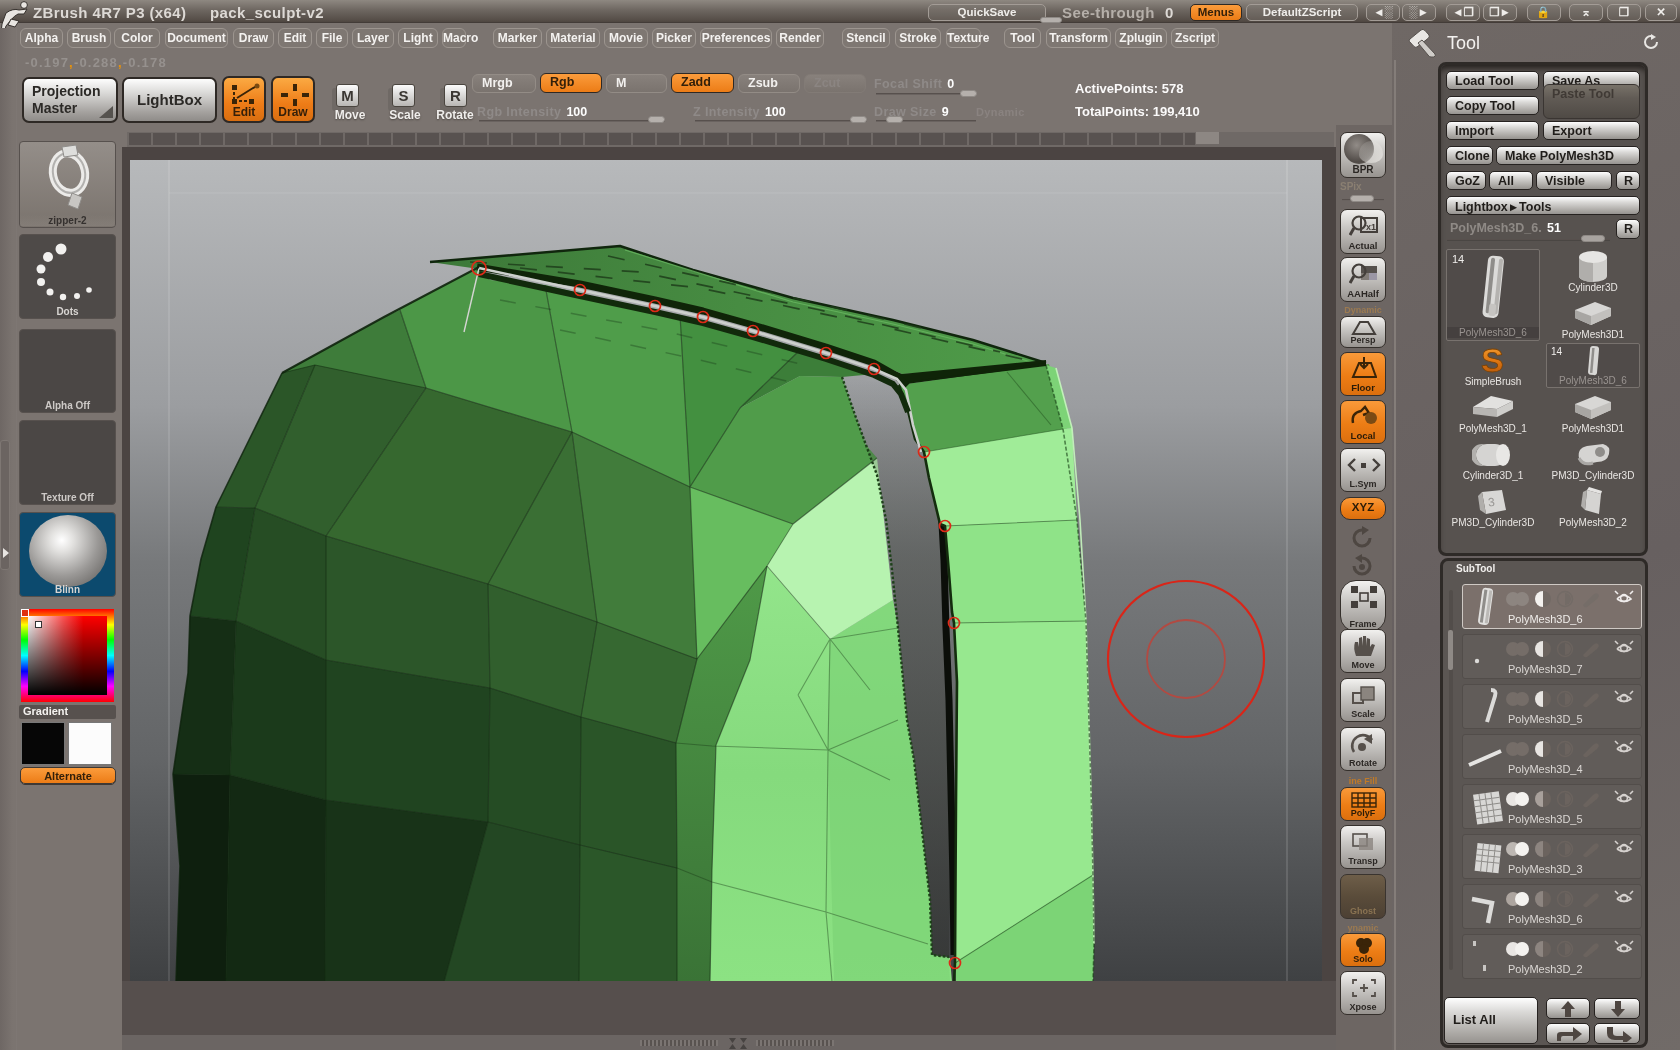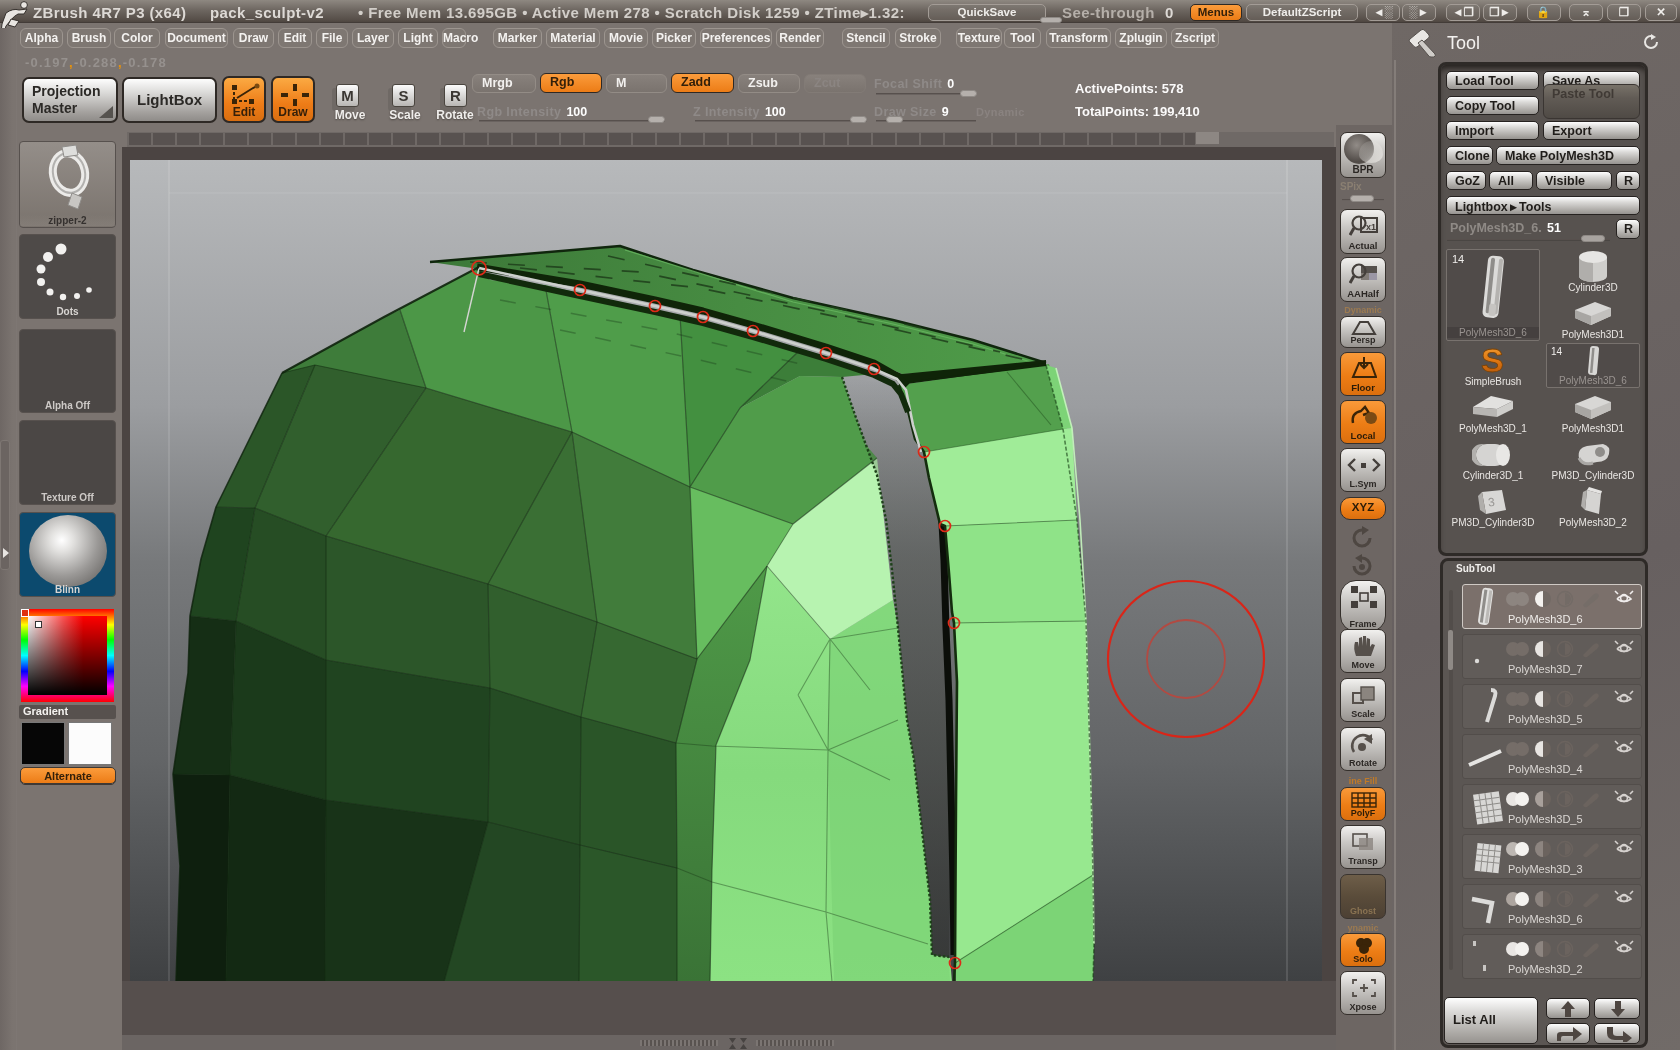--- a/index.html
+++ b/index.html
@@ -48,21 +48,20 @@
 .sitem{position:absolute;left:1462px;width:180px;height:45px;border-radius:3px;
  background:#615c59;border:1px solid #524d4a;}
 .sicap{position:absolute;bottom:3px;left:45px;font-size:11px;color:#dcd8d5;}
 </style>
 </head>
 <body>
 
 <div id="titlebar">
  <span class="ttxt" style="left:33px;">ZBrush 4R7 P3 (x64)</span>
  <span class="ttxt" style="left:210px;">pack_sculpt-v2</span>
- <span class="ttxt" style="left:358px;color:#d2cec9;">• Free Mem 13.695GB • Active Mem 278 • Scratch Disk 1259 • ZTime▸1.32:</span>
  <span class="tbtn" style="left:928px;width:118px;line-height:15px;">QuickSave</span>
  <span class="ttxt" style="left:1062px;color:#b5afa9;">See-through</span>
  <span class="ttxt" style="left:1165px;">0</span>
  <span class="abs" style="left:1040px;top:17px;width:22px;height:6px;border-radius:3px;background:#b5b0ac;border:1px solid #8f8a86;"></span>
  <span class="tbtn" style="left:1190px;width:52px;line-height:15px;background:linear-gradient(#fb9c3c,#ec7c16);border-color:#2e2925;color:#33200a;">Menus</span>
  <span class="tbtn" style="left:1246px;width:112px;line-height:15px;">DefaultZScript</span>
  <span class="tbtn" style="left:1366px;width:34px;line-height:15px;">◄░</span>
  <span class="tbtn" style="left:1402px;width:34px;line-height:15px;">░►</span>
  <span class="tbtn" style="left:1446px;width:34px;line-height:15px;">◄❐</span>
  <span class="tbtn" style="left:1483px;width:34px;line-height:15px;">❐►</span>
@@ -91,21 +90,21 @@
  <span class="menu" style="left:398px;width:40px;">Light</span>
  <span class="menu" style="left:442px;width:24px;">Macro</span>
  <span class="menu" style="left:493px;width:49px;">Marker</span>
  <span class="menu" style="left:546px;width:54px;">Material</span>
  <span class="menu" style="left:604px;width:44px;">Movie</span>
  <span class="menu" style="left:652px;width:44px;">Picker</span>
  <span class="menu" style="left:700px;width:72px;">Preferences</span>
  <span class="menu" style="left:776px;width:48px;">Render</span>
  <span class="menu" style="left:842px;width:48px;">Stencil</span>
  <span class="menu" style="left:895px;width:46px;">Stroke</span>
- <span class="menu" style="left:946px;width:46px;margin-left:10px;">Texture</span>
+ <span class="menu" style="left:946px;width:35px;">Texture</span>
  <span class="menu" style="left:1004px;width:37px;">Tool</span>
  <span class="menu" style="left:1046px;width:65px;">Transform</span>
  <span class="menu" style="left:1115px;width:52px;">Zplugin</span>
  <span class="menu" style="left:1171px;width:48px;">Zscript</span>
 </div>
 
 <div id="coords">-0.197<b>,</b>-0.288<b>,</b>-0.178</div>
 <div id="toolbar">
  <div class="bigbtn" style="left:22px;top:77px;width:96px;height:46px;font-size:14px;padding:4px 0 0 8px;line-height:17px;">Projection<br>Master
    <svg class="abs" style="right:2px;bottom:2px;" width="16" height="14">

